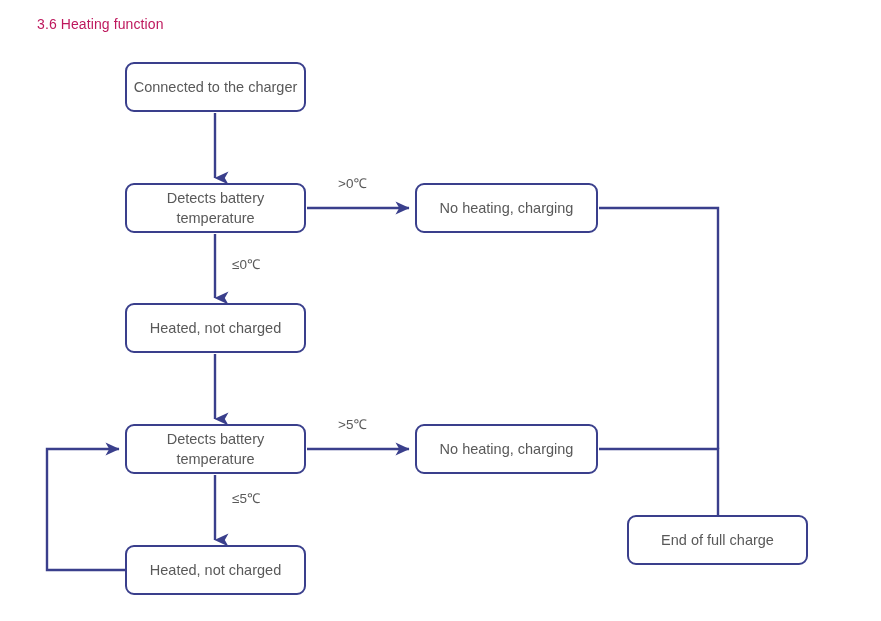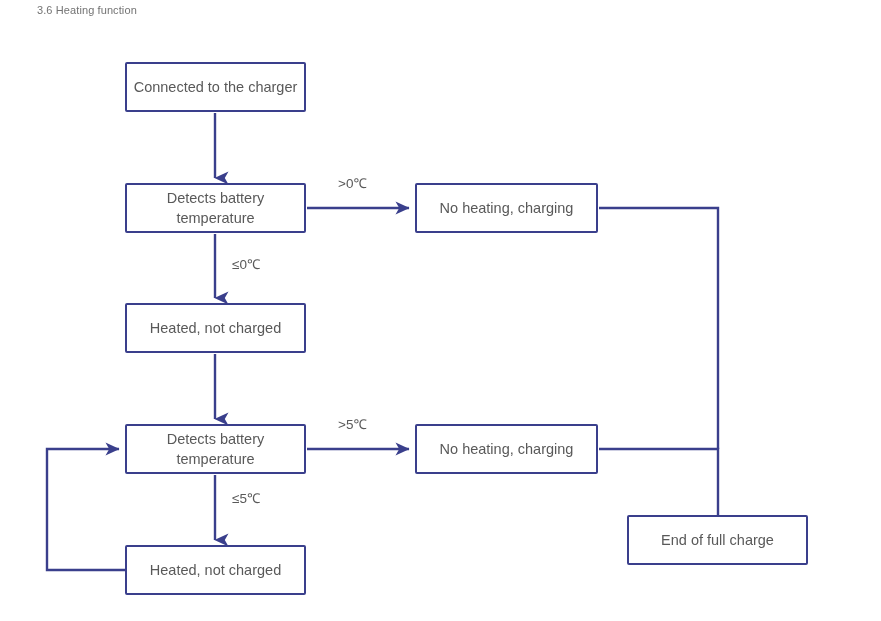--- a/index.html
+++ b/index.html
@@ -20,31 +20,31 @@
   #flow-svg {
     position: absolute;
     left: 0;
     top: 0;
     width: 881px;
     height: 621px;
   }
   .page-title {
     position: absolute;
     left: 37px;
-    top: 4px;
-    font-size: 11px;
-    color: #737373;
+    top: 16px;
+    font-size: 14px;
+    color: #be185d;
     letter-spacing: 0.1px;
     white-space: nowrap;
   }
   .node {
     position: absolute;
     box-sizing: border-box;
     border: 2.2px solid #3a3f8c;
-    border-radius: 2px;
+    border-radius: 9px;
     background: #ffffff;
     display: flex;
     align-items: center;
     justify-content: center;
     text-align: center;
     color: #595959;
     font-size: 14.5px;
     line-height: 1.38;
     padding: 2px 6px;
   }

